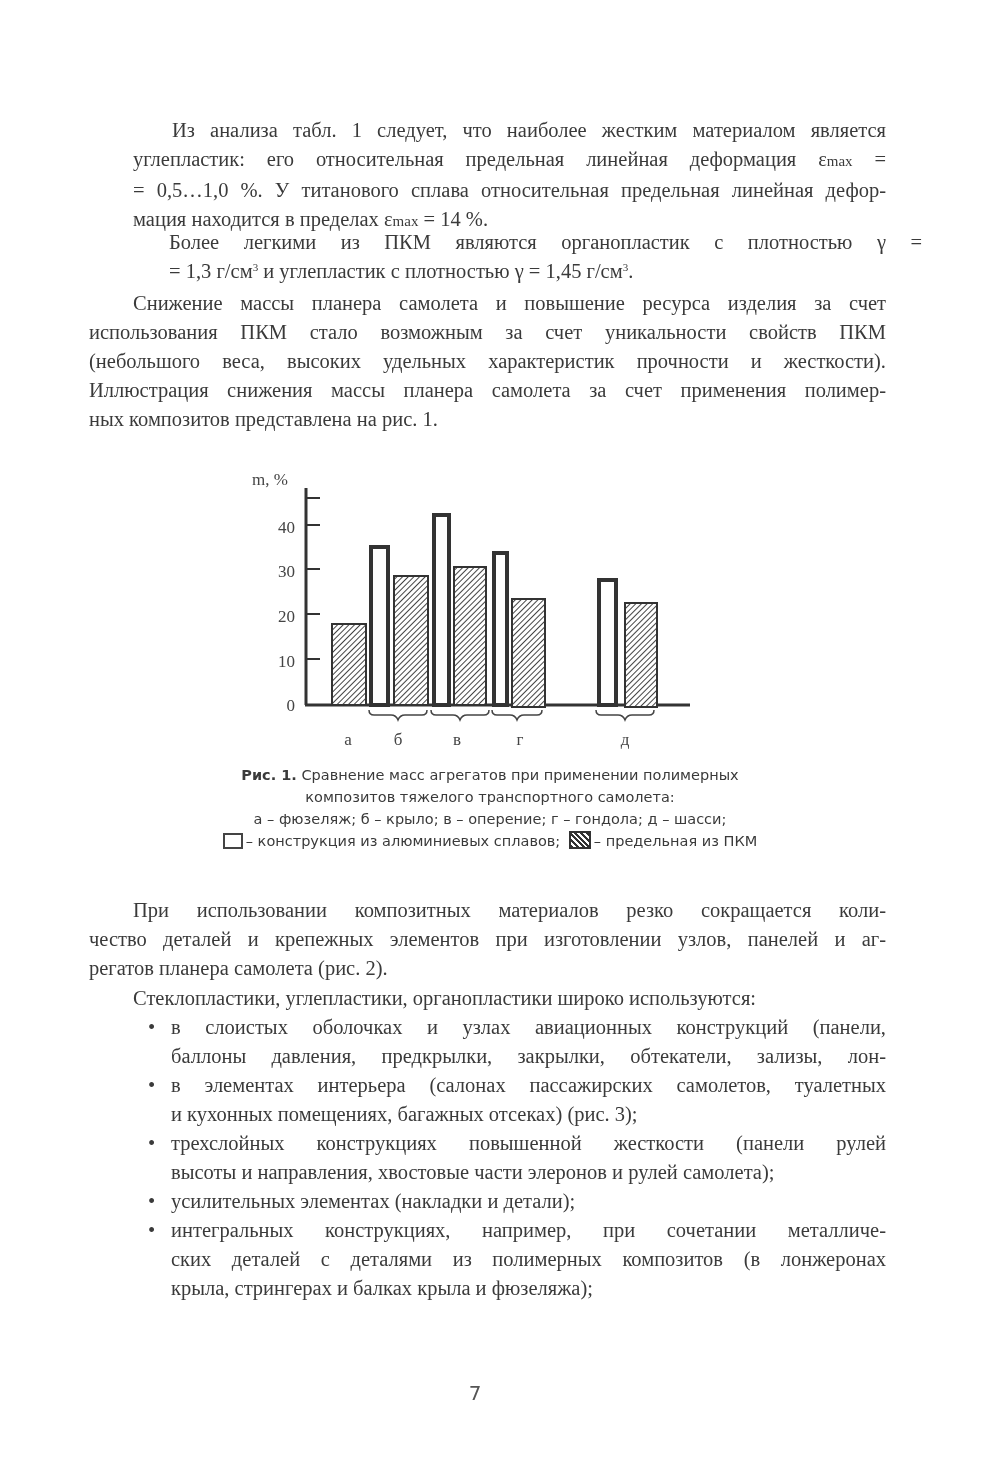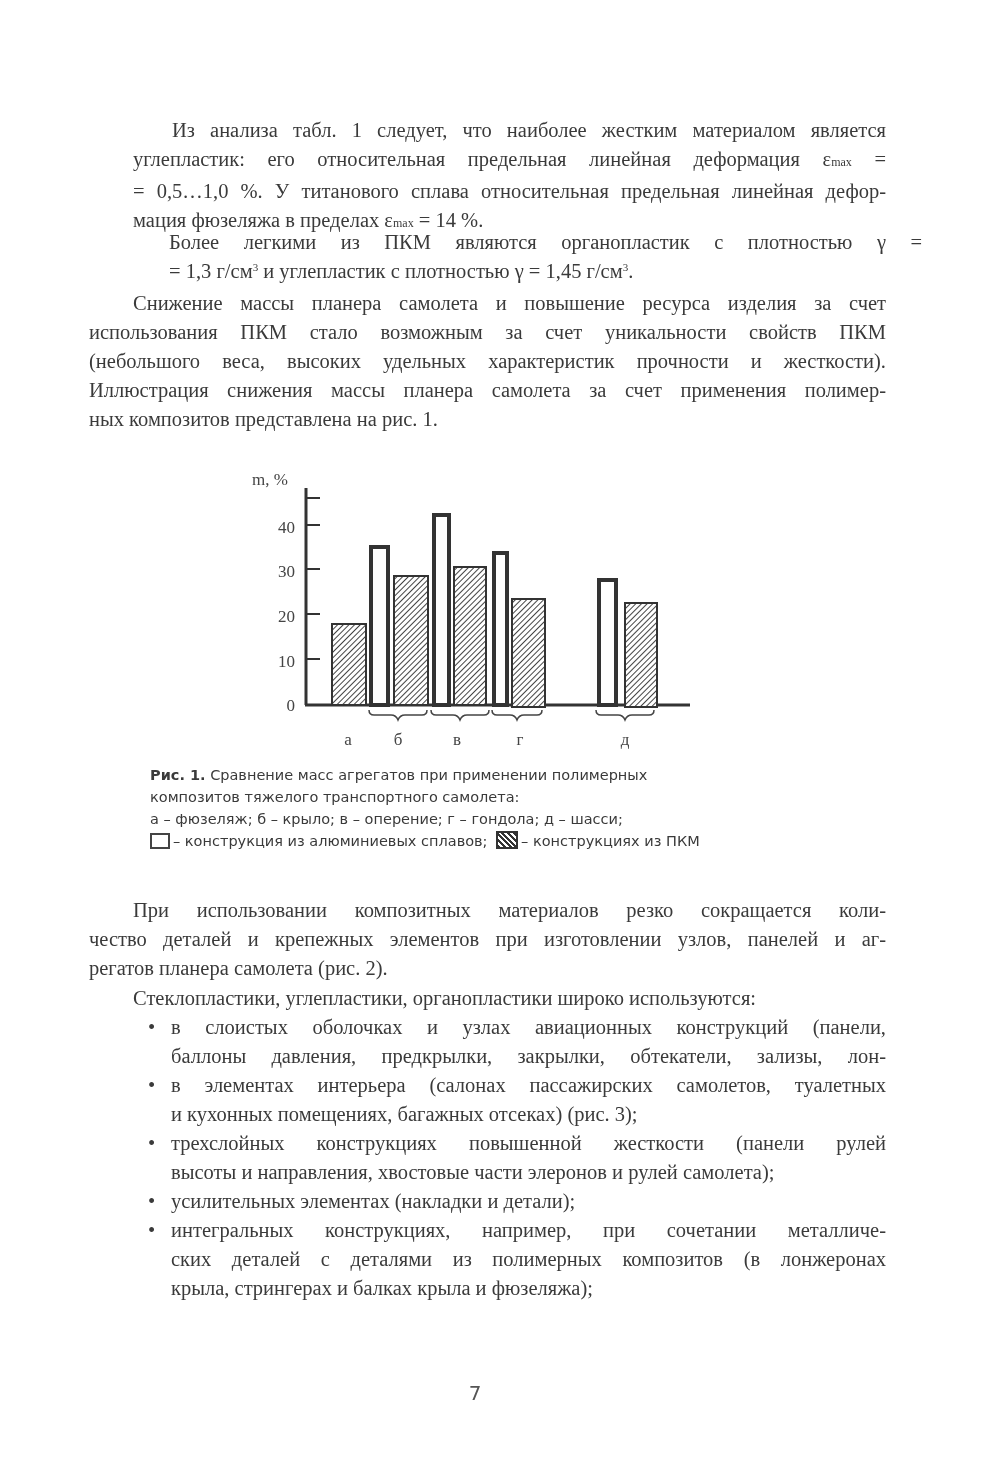--- a/index.html
+++ b/index.html
@@ -3,23 +3,23 @@
 <meta charset="utf-8">
 <style>
   html, body { margin:0; padding:0; background:#ffffff; }
   body { width:1000px; height:1480px; position:relative; overflow:hidden;
          font-family:"Liberation Serif", serif; color:#3a3a3a; }
   .page { position:absolute; left:0; top:0; width:1000px; height:1480px; }
   .para { position:absolute; left:133px; width:753px; font-size:20.5px; line-height:29px;
           text-align:justify; text-indent:0; }
   .line { display:block; white-space:nowrap; text-align-last:justify; text-align:justify; }
   .line.last { text-align-last:left; }
-  .small { font-size:12px; }
+  .small { font-size:15px; }
   sup { font-size:11px; vertical-align:7px; line-height:0; }
-  .caption { position:absolute; left:150px; width:680px; text-align:left;
+  .caption { position:absolute; left:150px; width:680px; text-align:center;
              font-family:"DejaVu Sans", sans-serif; font-size:14.5px; line-height:22px; color:#3a3a3a; }
   .caption b { font-weight:bold; }
   .legend-box { display:inline-block; width:20px; height:16px; border:2px solid #444; vertical-align:-3px; margin-right:3px; box-sizing:border-box;}
   .legend-hatch { display:inline-block; width:22px; height:18px; border:2px solid #333; vertical-align:-3px; margin-right:3px; box-sizing:border-box;
     background: repeating-linear-gradient(45deg, #333 0 2px, #fff 2px 4px); }
   .bullets { position:absolute; left:148px; width:738px; font-size:20.5px; line-height:29px; }
   .bullet { position:relative; padding-left:23px; margin:0; }
   .bullet .dot { position:absolute; left:0; top:0; }
   .bullet .line { text-align-last:justify; }
   .bullet .line.last { text-align-last:left; }
@@ -28,21 +28,21 @@
 </style>
 </head>
 <body>
 
 <div class="page">
 
   <div class="para" style="top:116px;">
     <span class="line" style="padding-left:0;margin-left:39px;"><span style="display:inline-block;width:0;"></span><span>Из анализа табл. 1 следует, что наиболее жестким материалом является</span></span>
     <span class="line"><span>углепластик: его относительная предельная линейная деформация ε</span><span class="small">max</span><span> =</span></span>
     <span class="line">= 0,5…1,0 %. У титанового сплава относительная предельная линейная дефор-</span>
-    <span class="line last"><span>мация фюзеляжа в пределах ε</span><span class="small">max</span><span> = 14 %.</span></span>
+    <span class="line last"><span>мация находится в пределах ε</span><span class="small">max</span><span> = 14 %.</span></span>
   </div>
 
   <div class="para" style="top:228px;margin-left:36px;">
     <span class="line" style="padding-left:0;">Более легкими из ПКМ являются органопластик с плотностью  γ =</span>
     <span class="line last"><span>= 1,3 г/см</span><sup>3</sup><span> и углепластик с плотностью  γ = 1,45 г/см</span><sup>3</sup><span>.</span></span>
   </div>
 
   <div class="para" style="top:289px;">
     <span class="line">Снижение массы планера самолета и повышение ресурса изделия за счет</span>
     <span class="line" style="margin-left:-44px;">использования ПКМ стало возможным за счет уникальности свойств ПКМ</span>
@@ -106,21 +106,21 @@
       <text x="625" y="745">д</text>
     </g>
   </svg>
 
   <div class="caption" style="top:764px;">
     <div><b>Рис. 1.</b><span> Сравнение масс агрегатов при применении полимерных</span></div>
     <div>композитов тяжелого транспортного самолета:</div>
     <div>а – фюзеляж; б – крыло; в – оперение; г – гондола; д – шасси;</div>
     <div>
       <span class="legend-box"></span><span>– конструкция из алюминиевых сплавов;</span>
-      <span class="legend-hatch" style="margin-left:4px;"></span><span>– конструкциях из ПКМ</span>
+      <span class="legend-hatch" style="margin-left:4px;"></span><span>– предельная из ПКМ</span>
     </div>
   </div>
 
   <div class="para" style="top:896px;">
     <span class="line">При использовании композитных материалов резко сокращается коли-</span>
     <span class="line" style="margin-left:-44px;">чество деталей и крепежных элементов при изготовлении узлов, панелей и аг-</span>
     <span class="line last" style="margin-left:-44px;">регатов планера самолета (рис. 2).</span>
   </div>
 
   <div class="para" style="top:984px;">

